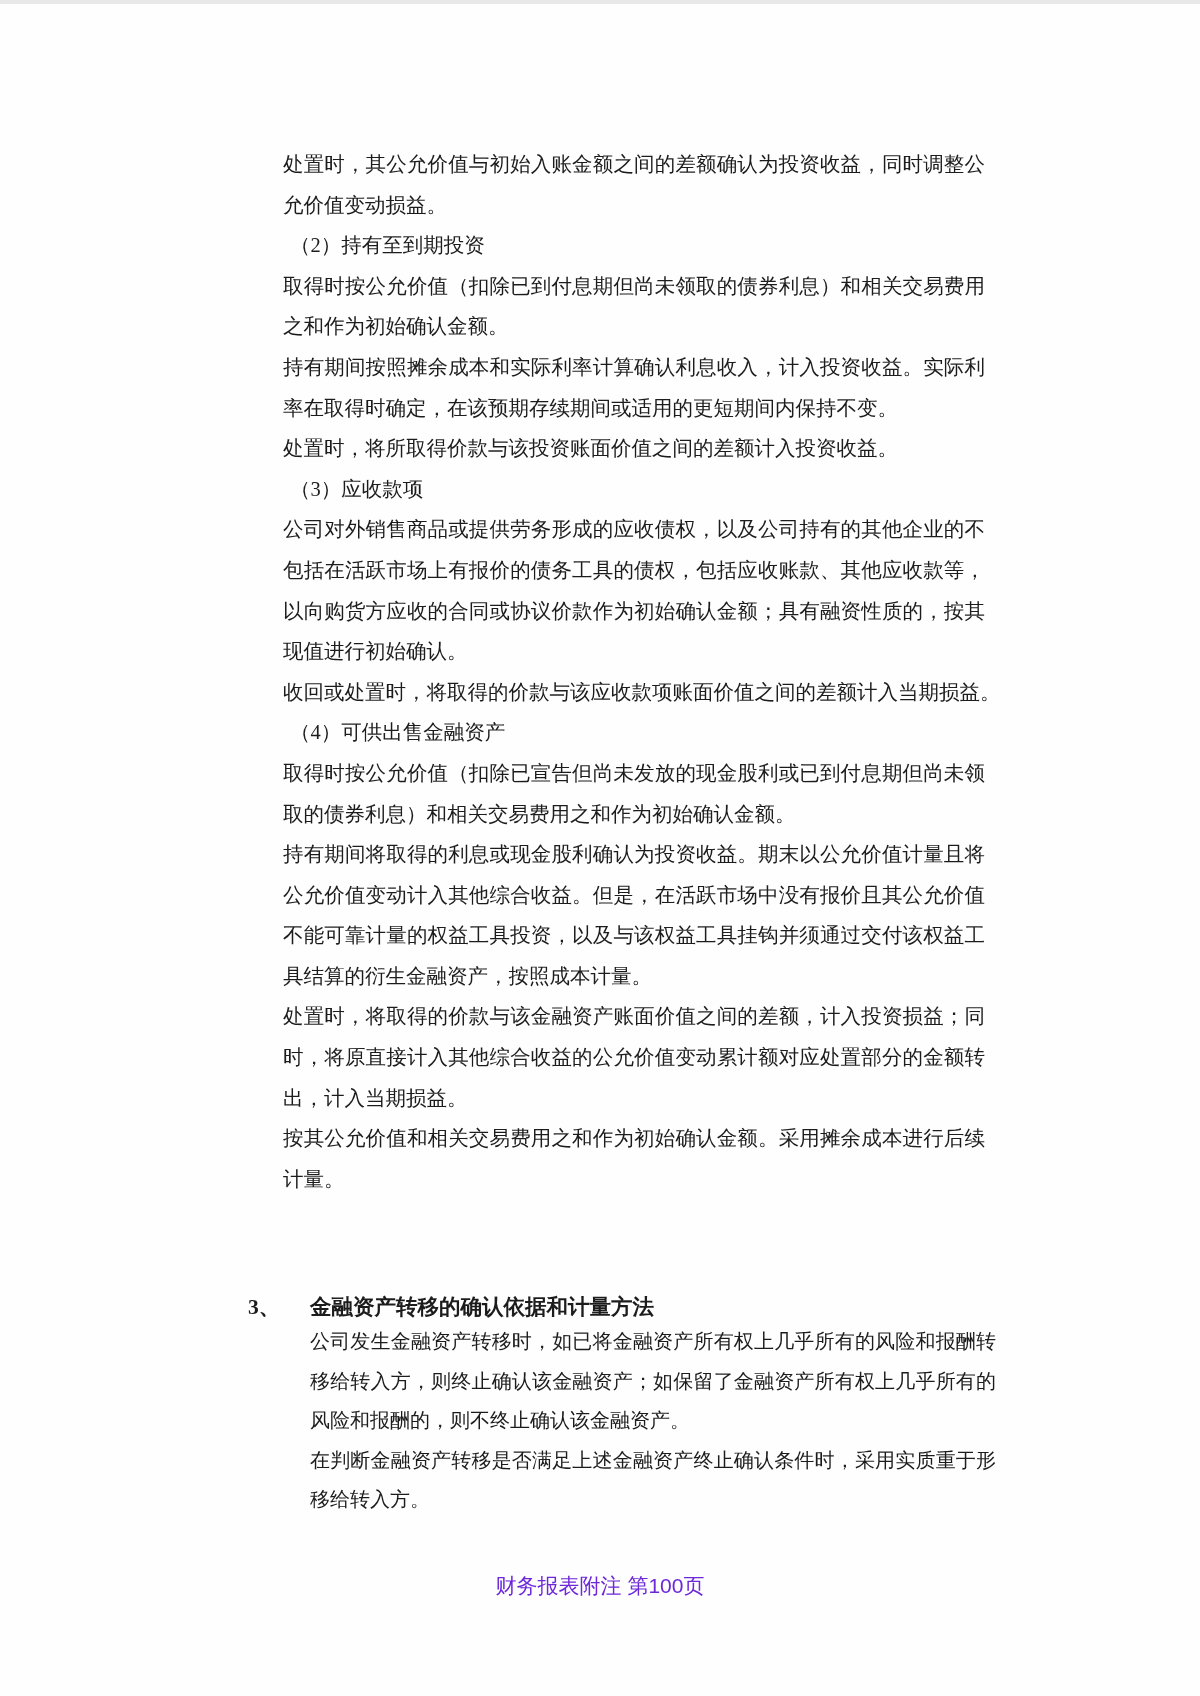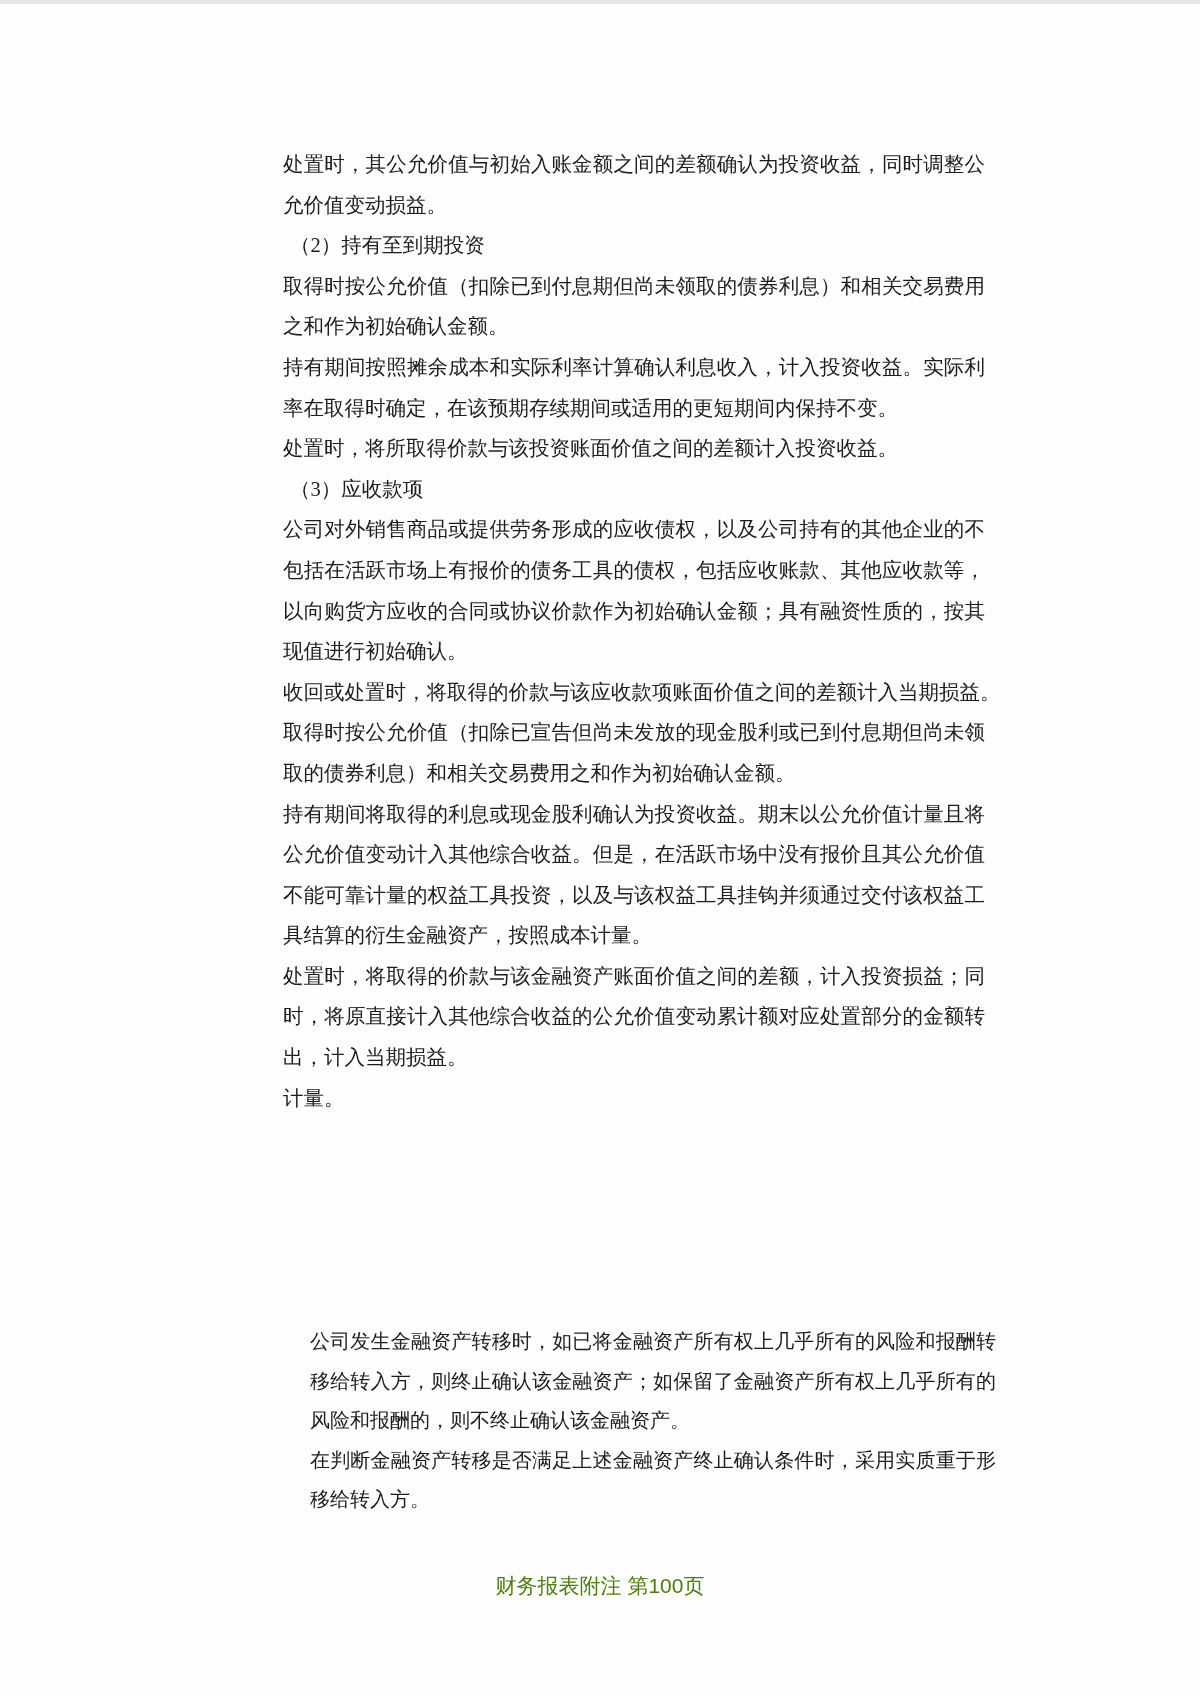--- a/index.html
+++ b/index.html
@@ -42,21 +42,21 @@
     white-space: nowrap;
   }
   .heading .hnum { display: inline-block; width: 62px; }
   .footer {
     position: absolute;
     left: 0;
     top: 1568px;
     width: 1200px;
     text-align: center;
     font-size: 21px;
-    color: #4d7c0f;
+    color: #6d28d9;
     font-family: "Liberation Sans", sans-serif;
   }
 </style>
 </head>
 <body>
 
 <div class="page">
 
   <div class="textblock block1">
 
@@ -67,32 +67,37 @@
       <div class="line nofill">之和作为初始确认金额。</div>
       <div class="line fill">持有期间按照摊余成本和实际利率计算确认利息收入，计入投资收益。实际利</div>
       <div class="line nofill">率在取得时确定，在该预期存续期间或适用的更短期间内保持不变。</div>
       <div class="line nofill">处置时，将所取得价款与该投资账面价值之间的差额计入投资收益。</div>
       <div class="line nofill indent">（3）应收款项</div>
       <div class="line fill">公司对外销售商品或提供劳务形成的应收债权，以及公司持有的其他企业的不</div>
       <div class="line fill">包括在活跃市场上有报价的债务工具的债权，包括应收账款、其他应收款等，</div>
       <div class="line fill">以向购货方应收的合同或协议价款作为初始确认金额；具有融资性质的，按其</div>
       <div class="line nofill">现值进行初始确认。</div>
       <div class="line nofill">收回或处置时，将取得的价款与该应收款项账面价值之间的差额计入当期损益。</div>
+      <div class="line nofill indent">（4）可供出售金融资产</div>
       <div class="line fill">取得时按公允价值（扣除已宣告但尚未发放的现金股利或已到付息期但尚未领</div>
       <div class="line nofill">取的债券利息）和相关交易费用之和作为初始确认金额。</div>
       <div class="line fill">持有期间将取得的利息或现金股利确认为投资收益。期末以公允价值计量且将</div>
       <div class="line fill">公允价值变动计入其他综合收益。但是，在活跃市场中没有报价且其公允价值</div>
       <div class="line fill">不能可靠计量的权益工具投资，以及与该权益工具挂钩并须通过交付该权益工</div>
       <div class="line nofill">具结算的衍生金融资产，按照成本计量。</div>
       <div class="line fill">处置时，将取得的价款与该金融资产账面价值之间的差额，计入投资损益；同</div>
       <div class="line fill">时，将原直接计入其他综合收益的公允价值变动累计额对应处置部分的金额转</div>
       <div class="line nofill">出，计入当期损益。</div>
+      <div class="line fill">按其公允价值和相关交易费用之和作为初始确认金额。采用摊余成本进行后续</div>
       <div class="line nofill">计量。</div>
     </div>
 
+  <div class="heading">
+    <span class="hnum">3、</span><span class="htitle">金融资产转移的确认依据和计量方法</span>
+  </div>
 
   <div class="textblock block3">
 
   <div class="line fill">公司发生金融资产转移时，如已将金融资产所有权上几乎所有的风险和报酬转</div>
       <div class="line fill">移给转入方，则终止确认该金融资产；如保留了金融资产所有权上几乎所有的</div>
       <div class="line nofill">风险和报酬的，则不终止确认该金融资产。</div>
       <div class="line fill">在判断金融资产转移是否满足上述金融资产终止确认条件时，采用实质重于形</div>
       <div class="line nofill">移给转入方。</div>
     </div>
 

